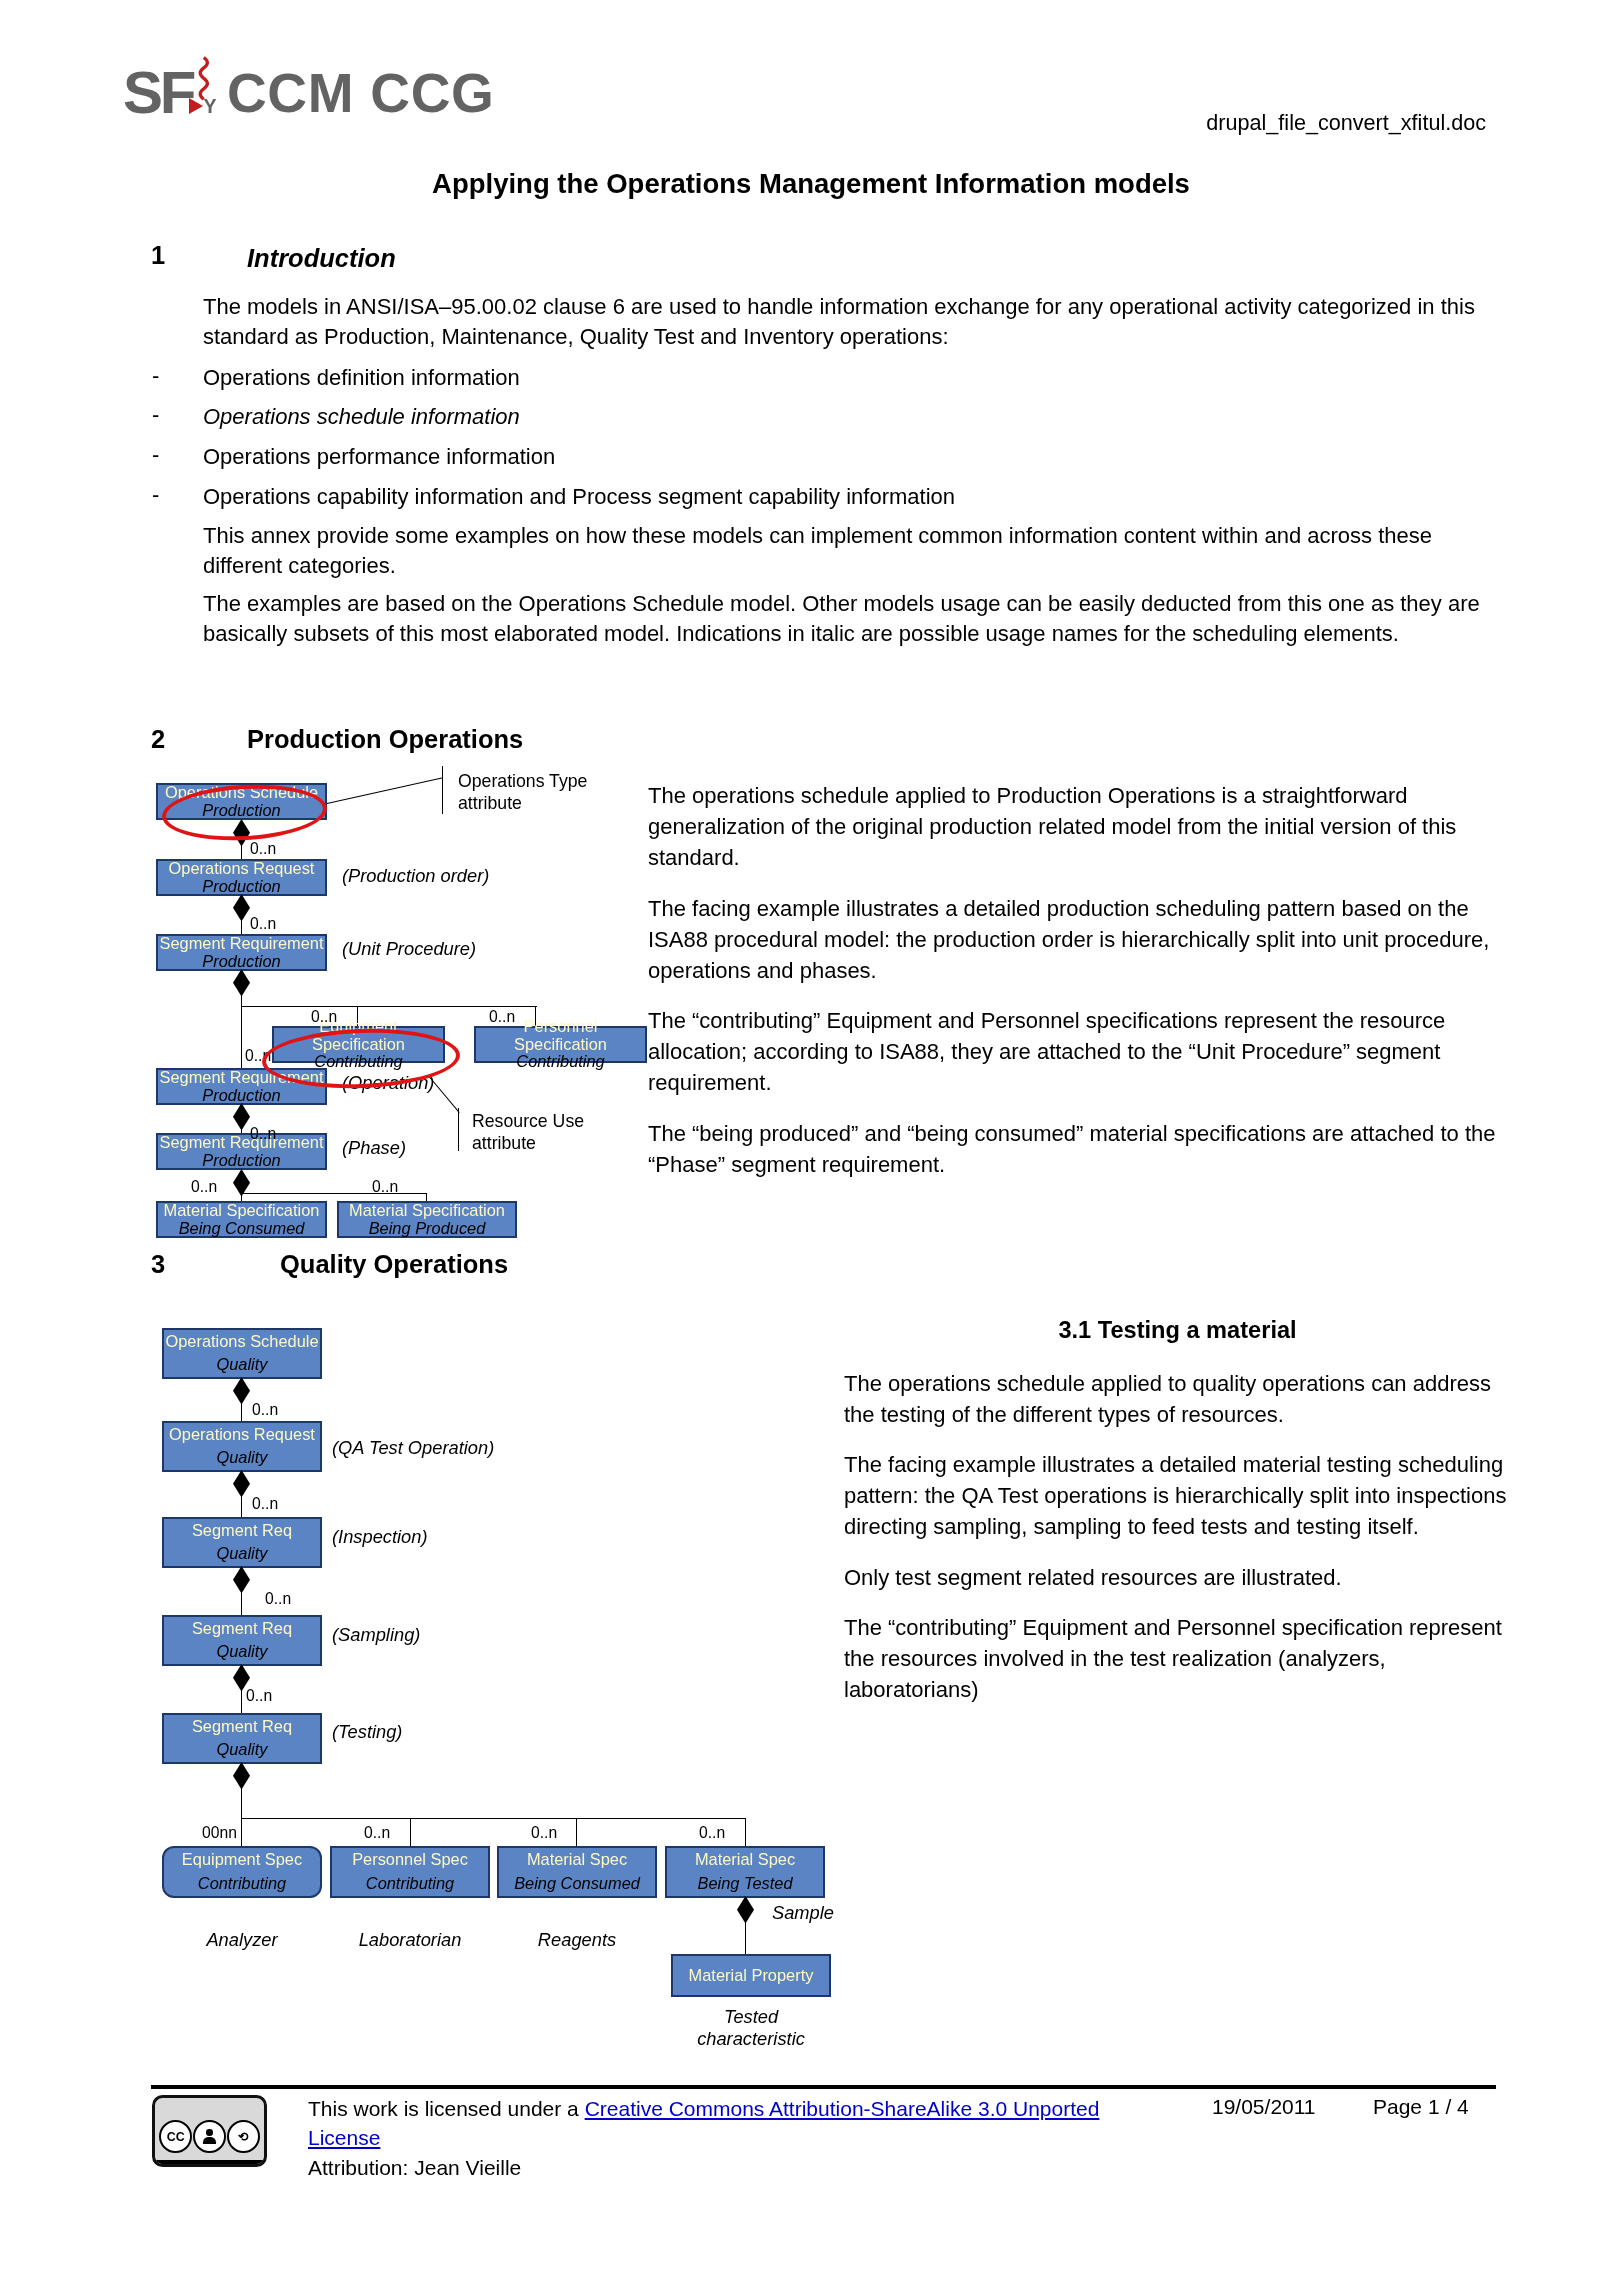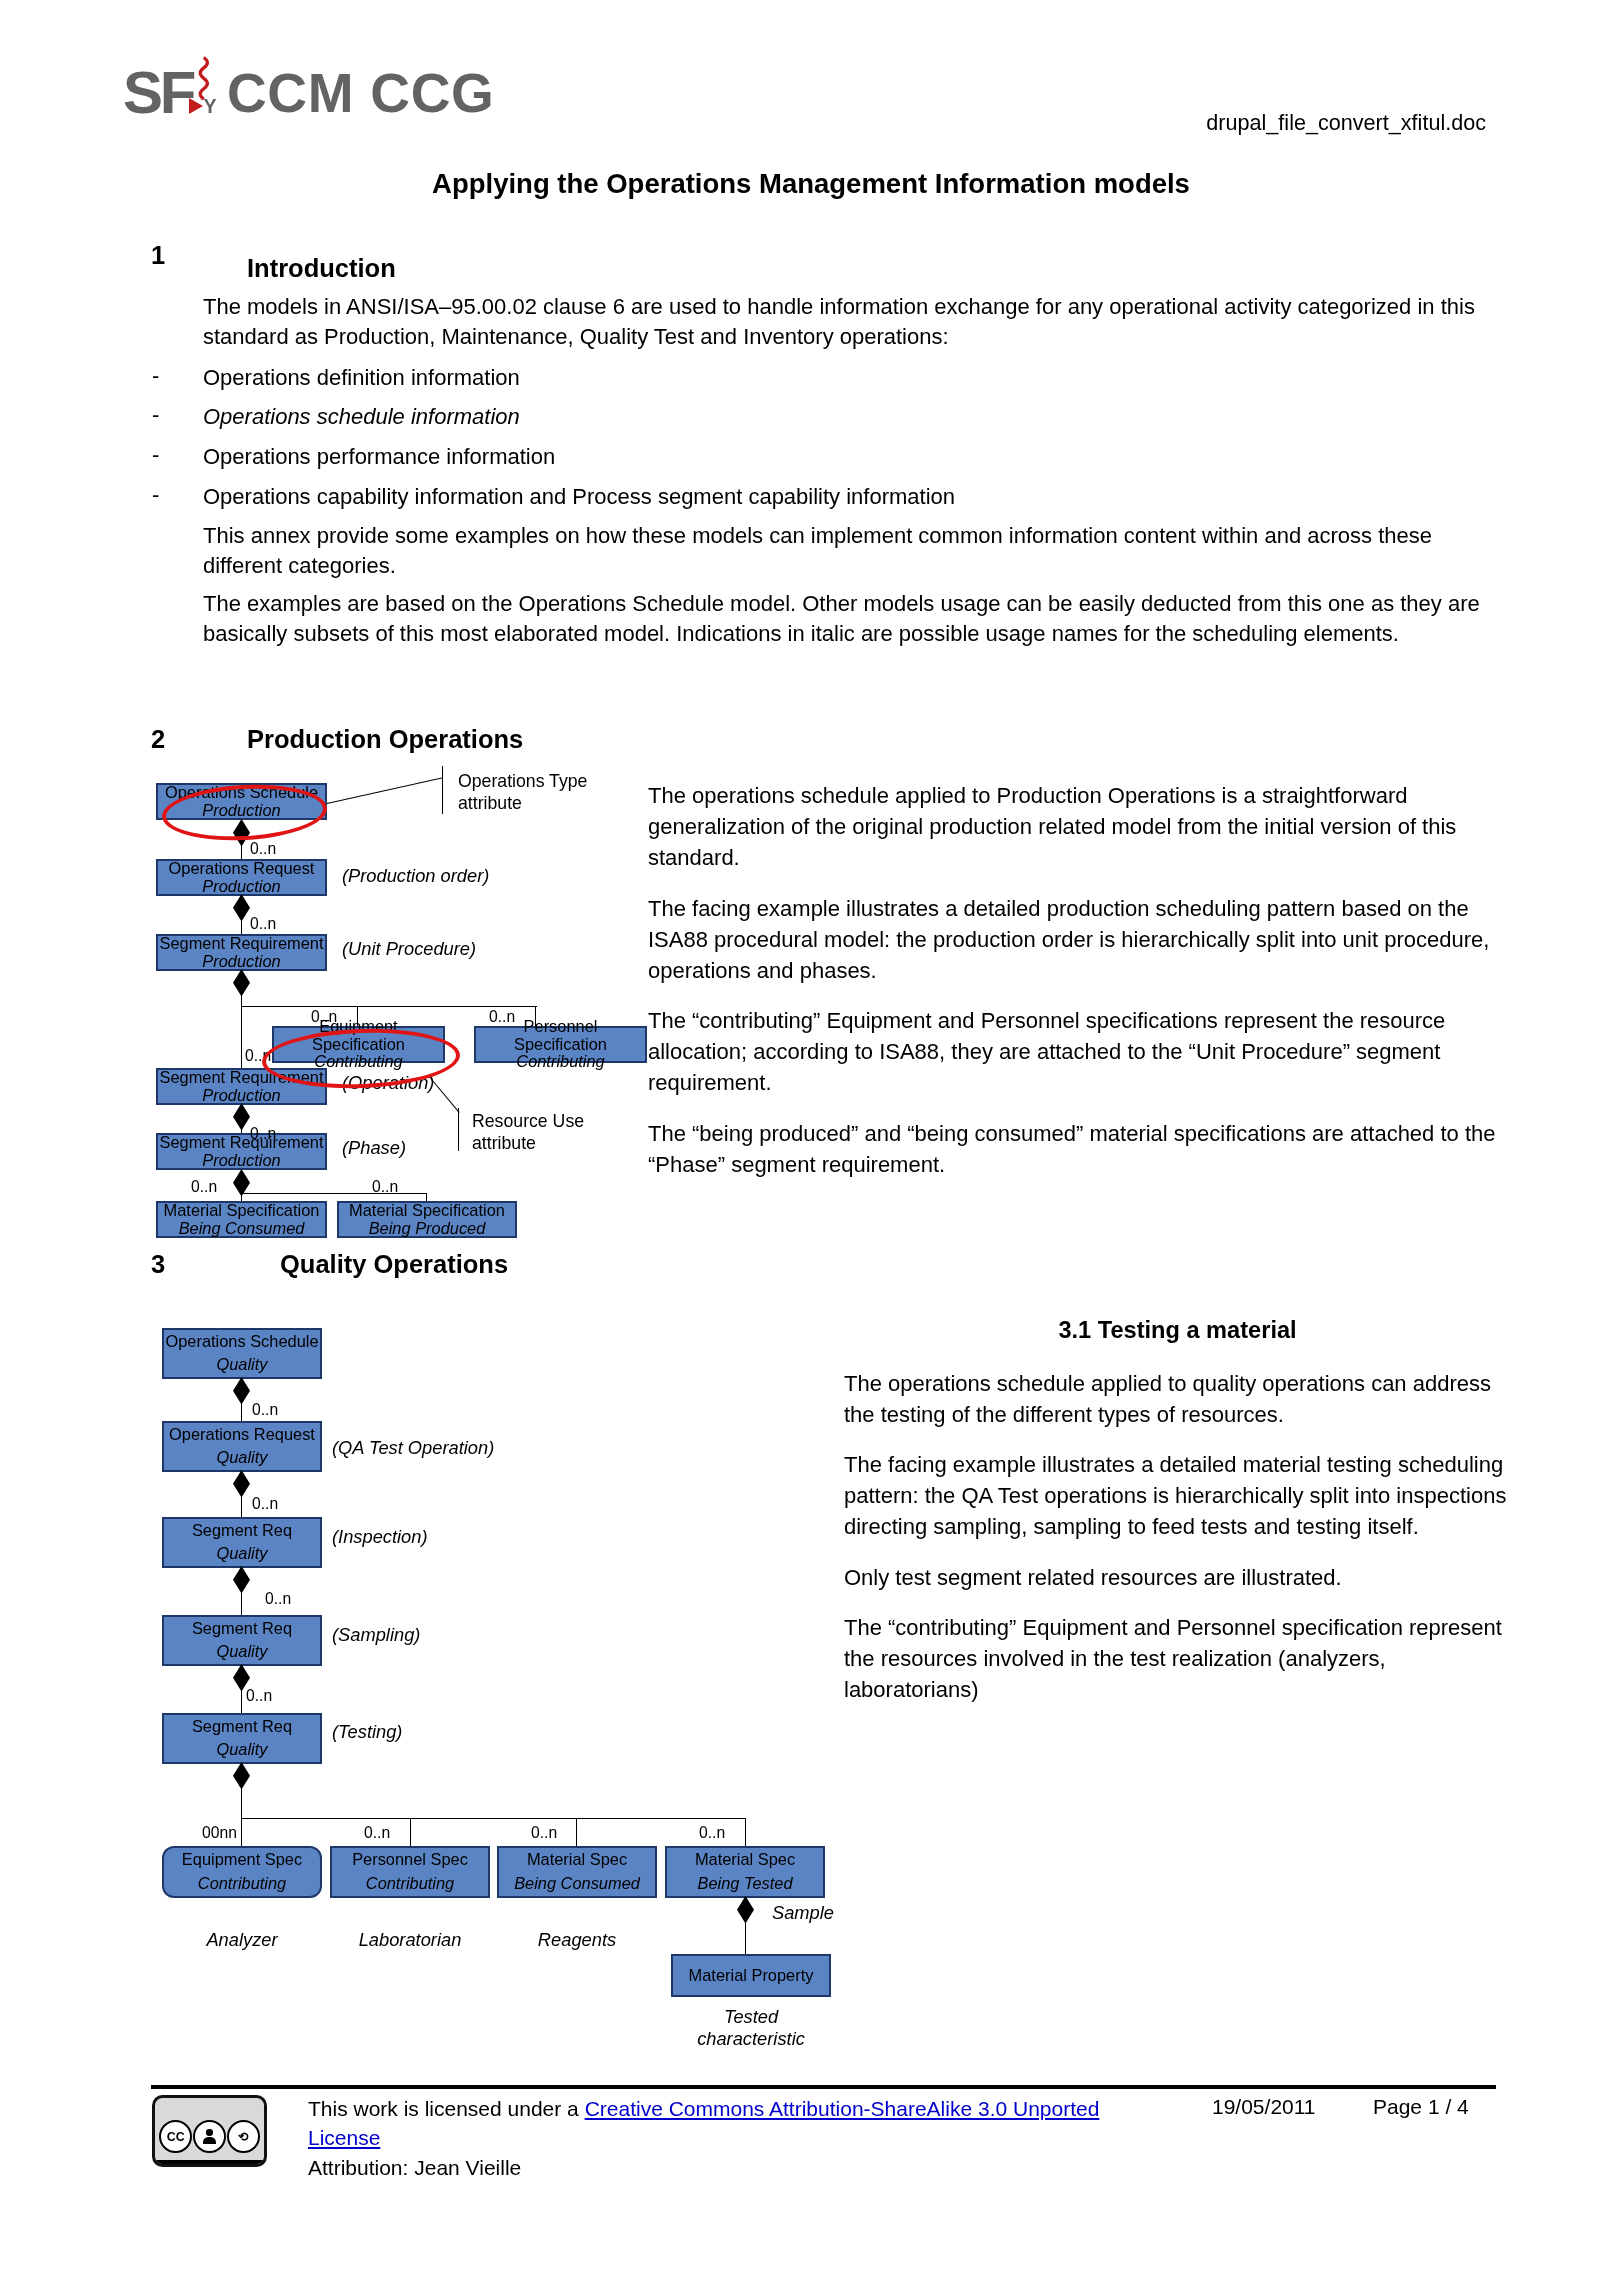--- a/index.html
+++ b/index.html
@@ -27,21 +27,21 @@
   .page-title { position:absolute; left:0; top:168px; width:1622px; text-align:center; font-size:27.5px; font-weight:bold; }
   .sec-head { position:absolute; font-size:25.5px; font-weight:bold; }
   .body-par { position:absolute; font-size:22px; line-height:30px; }
   .bullet-dash { position:absolute; font-size:22px; }
   .col-par { font-size:22px; line-height:31px; margin:0 0 19.6px 0; }
   .sub-head { text-align:center; font-size:23.6px; font-weight:bold; margin:0 0 23.6px 0; }
 
   
   .box { position:absolute; box-sizing:border-box; background:#5b84c4; border:2px solid #1d3868;
          display:flex; flex-direction:column; align-items:center; justify-content:center; text-align:center; }
-  .box .l1 { font-size:16.4px; line-height:17.7px; color:#000000; }
+  .box .l1 { font-size:16.4px; line-height:17.7px; color:#fef9c3; }
   .box .l2 { font-size:16.4px; line-height:17.7px; font-style:italic; color:#000; }
   .box.tall { row-gap:5.9px; }
   .hline { position:absolute; height:1.3px; background:#000; }
   .vline { position:absolute; width:1.3px; background:#000; }
   .dline { position:absolute; height:1.3px; background:#000; transform-origin:0 50%; }
   .diamond { position:absolute; width:17px; height:27.5px; background:#000;
              clip-path:polygon(50% 0,100% 50%,50% 100%,0 50%); }
   .mult { position:absolute; font-size:15.7px; }
   .sidelabel { position:absolute; font-size:18.3px; font-style:italic; white-space:nowrap; }
   .caption { position:absolute; font-size:18.3px; font-style:italic; text-align:center; }
@@ -77,21 +77,21 @@
     <span class="tri"></span>
     <span class="ysmall">Y</span>
   </span>
   <span class="ccm">CCM CCG</span>
 </div>
 <div class="doc-name">drupal_file_convert_xfitul.doc</div>
 
 <div class="page-title">Applying the Operations Management Information models</div>
 
 <div class="sec-head" style="left:151px;top:241px;">1</div>
-<div class="sec-head" style="left:247px;top:254px;">Introduction</div>
+<div class="sec-head" style="left:247px;top:244px;font-style:italic;">Introduction</div>
 
 <div class="body-par" style="left:203px;top:292px;width:1286px;">The models in ANSI/ISA–95.00.02 clause 6 are used to handle information exchange for any operational activity categorized in this standard as Production, Maintenance, Quality Test and Inventory operations:</div>
 
 <div class="bullet-dash" style="left:152px;top:363px;">-</div>
 <div class="body-par" style="left:203px;top:363px;width:1286px;">Operations definition information</div>
 
 <div class="bullet-dash" style="left:152px;top:402px;">-</div>
 <div class="body-par" style="left:203px;top:402px;width:1286px;font-style:italic;">Operations schedule information</div>
 
 <div class="bullet-dash" style="left:152px;top:442px;">-</div>

